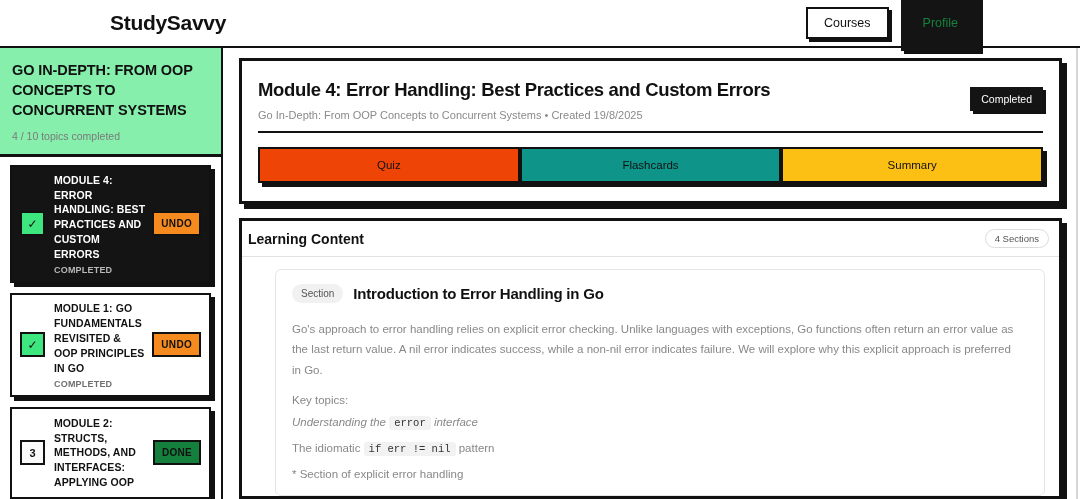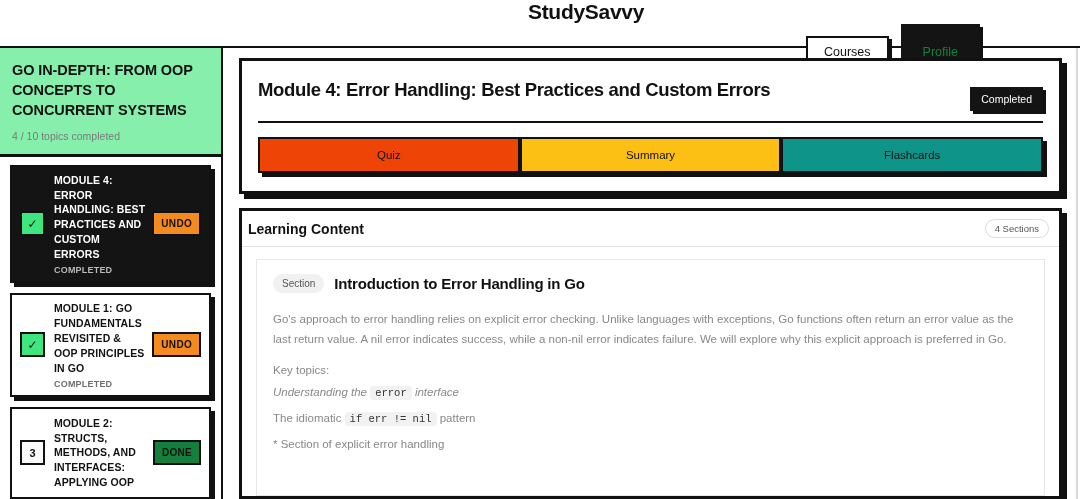--- a/index.html
+++ b/index.html
@@ -13,21 +13,20 @@
 
   
   .app { width: 1080px; height: 499px; display: flex; flex-direction: column; }
   .topbar {
     height: 48px; min-height: 48px;
     background: #ffffff;
     border-bottom: 2px solid #111111;
     display: flex; align-items: center;
     padding: 0 18px;
     position: relative;
-    flex-direction: column;
   }
   .brand {
     font-size: 21px; font-weight: 700; letter-spacing: -0.3px;
     color: #111111;
     margin-left: 92px;
   }
   .topbar-actions {
     margin-left: auto; display: flex; align-items: center; gap: 12px;
     padding-right: 82px;
     justify-content: center;
@@ -189,24 +188,25 @@
     border: 1px solid #dcdcdc; border-radius: 10px;
     font-size: 9.5px; color: #555555;
     padding: 3px 9px; background: #ffffff;
   }
   .content-body {
     flex: 1; min-height: 0;
     padding: 12px 14px 0 14px;
     overflow: hidden;
   }
   .section-box {
-    border: 1px solid #e6e6e6; border-radius: 0;
+    border: 1px solid #e6e6e6; border-radius: 6px;
     padding: 14px 24px 16px 16px;
     height: 100%;
     background: #ffffff;
+    margin-left: 19px;
   }
   .section-title-row { display: flex; align-items: center; gap: 10px; }
   .section-tag {
     background: #f1f1f1; border-radius: 10px;
     font-size: 10px; color: #555555;
     padding: 4px 9px;
   }
   .section-title { font-size: 15px; font-weight: 700; color: #111111; letter-spacing: -0.2px; }
   .section-para {
     margin-top: 16px;
@@ -274,28 +274,29 @@
           </div>
         </div>
     </aside>
 
     <main class="main">
 
       <section class="card module-header-card">
         <div class="mh-top">
           <div class="mh-texts">
             <div class="mh-title">Module 4: Error Handling: Best Practices and Custom Errors</div>
+            <div class="mh-sub">Go In-Depth: From OOP Concepts to Concurrent Systems • Created 19/8/2025</div>
           </div>
           <div class="status-badge">Completed</div>
         </div>
         <div class="mh-divider"></div>
         <div class="action-row" id="action-row">
             <button class="action-btn" style="background: rgb(238, 68, 6);">Quiz</button>
+            <button class="action-btn" style="background: rgb(15, 148, 137);">Flashcards</button>
             <button class="action-btn" style="background: rgb(252, 191, 19);">Summary</button>
-            <button class="action-btn" style="background: rgb(15, 148, 137);">Flashcards</button>
           </div>
       </section>
 
       <section class="card content-card">
         <div class="content-head">
           <div class="content-head-title">Learning Content</div>
           <div class="sections-badge">4 Sections</div>
         </div>
         <div class="content-body">
           <div class="section-box">

